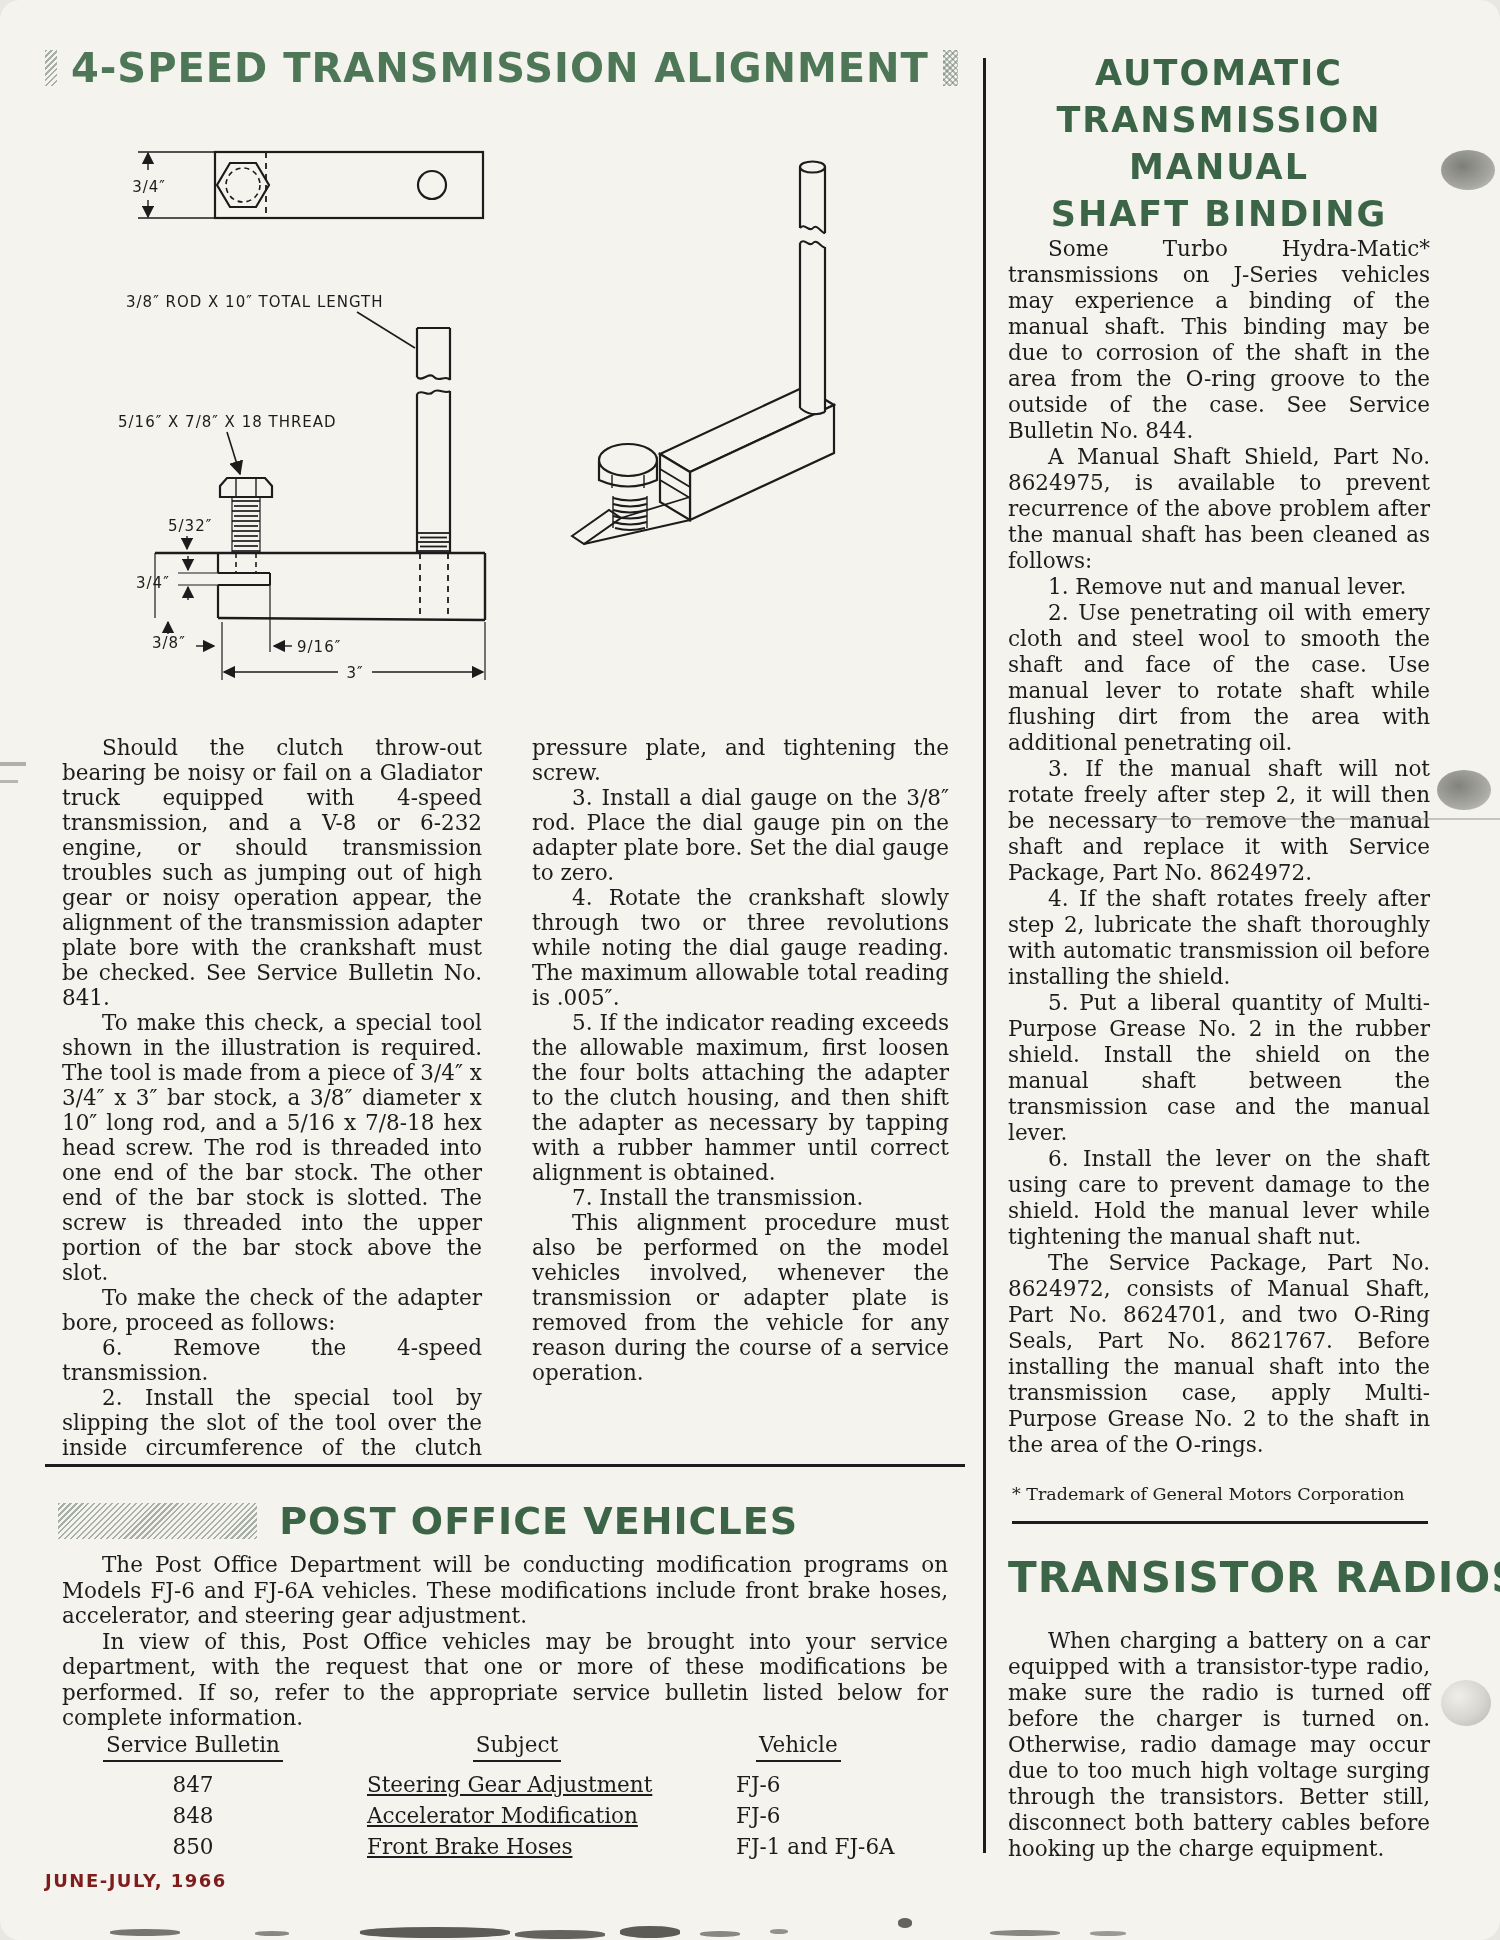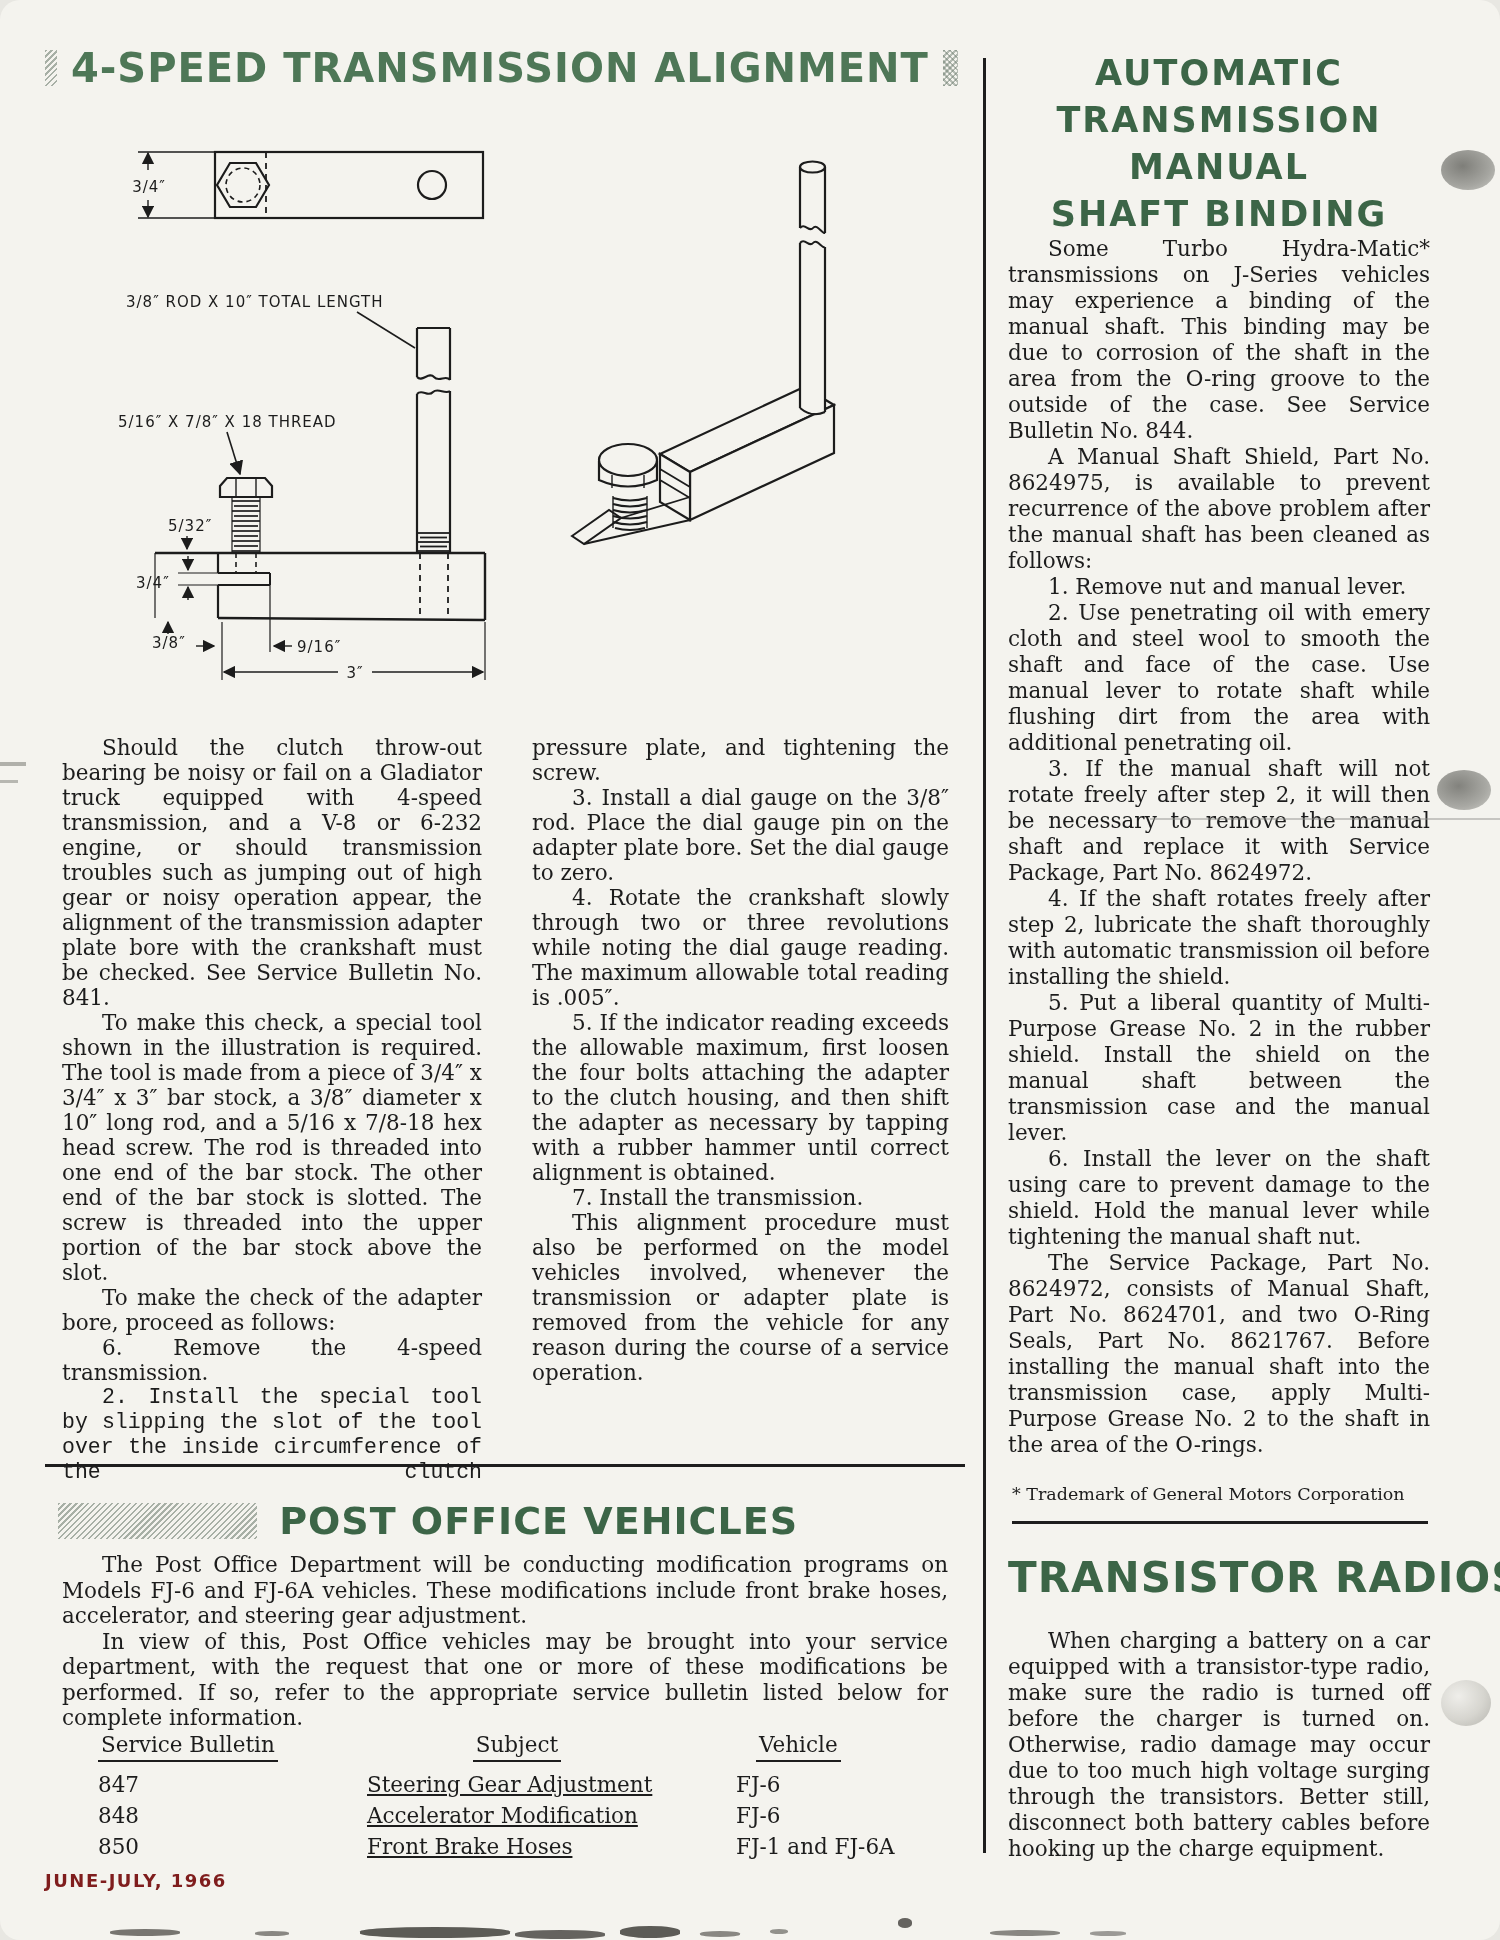--- a/index.html
+++ b/index.html
@@ -33,21 +33,21 @@
     margin:0;font-family:"DejaVu Sans",sans-serif;font-weight:700;font-size:40px;line-height:1;
     letter-spacing:1px;color:var(--title-green);white-space:nowrap;
   }
   .bar-a{width:52px;} .bar-b{width:66px;}
   
   .col{top:735px;text-align:justify;font-size:21.5px;line-height:25px;}
   .col1{left:62px;width:420px;}
   .col2{left:532px;width:417px;}
   .col p,.rbody p,.po-body p,.tbody p{margin:0;}
   .ind{text-indent:40px;}
-  .runover{text-align-last:justify;font-family:Liberation Mono, monospace;}
+  .runover{text-align-last:justify;}
   
   .vdiv{left:983px;top:58px;width:3px;height:1795px;background:#1d1d1d;}
   .hrule-left{left:45px;top:1464px;width:920px;height:3px;background:#1d1d1d;}
   .hrule-right{left:1012px;top:1521px;width:416px;height:3px;background:#1d1d1d;}
   
   .rhead{
     left:1008px;top:50px;width:422px;text-align:center;
     font-family:"DejaVu Sans",sans-serif;font-weight:700;font-size:35px;line-height:47px;
     letter-spacing:2px;color:var(--heading-green);
   }
@@ -63,21 +63,21 @@
   .po-title-row{left:58px;top:1494px;width:762px;display:flex;align-items:center;gap:14px;}
   .po-title-row h2{
     margin:8px;font-family:"DejaVu Sans",sans-serif;font-weight:700;font-size:38px;line-height:1;
     letter-spacing:1px;color:var(--heading-green);white-space:nowrap;
   }
   .po-bar-l{width:200px;} .po-bar-r{flex:1;}
   .po-body{left:62px;top:1552px;width:886px;font-size:21.5px;line-height:25.5px;text-align:justify;}
   
   .sb-table{left:85px;top:1732px;width:900px;height:150px;font-size:21.5px;}
   .sb-col{position:absolute;top:0;}
-  .tc1{left:13px;width:190px;}
+  .tc1{left:13px;width:190px;text-align:center;}
   .tc2{left:282px;width:300px;text-decoration:underline;}
   .tc3{left:651px;width:240px;}
   .sb-head{display:inline-block;border-bottom:2px solid #1d1d1d;padding:0 3px 2px;line-height:26px;margin-bottom:7px;}
   .tc2 .sb-head-wrap,.tc3 .sb-head-wrap{text-align:center;}
   .sb-cell{line-height:31px;}
   .page-footer{
     left:45px;top:1870px;font-family:"DejaVu Sans",sans-serif;font-weight:700;
     font-size:18px;letter-spacing:1.5px;color:#7f1d1d;
   }
   

